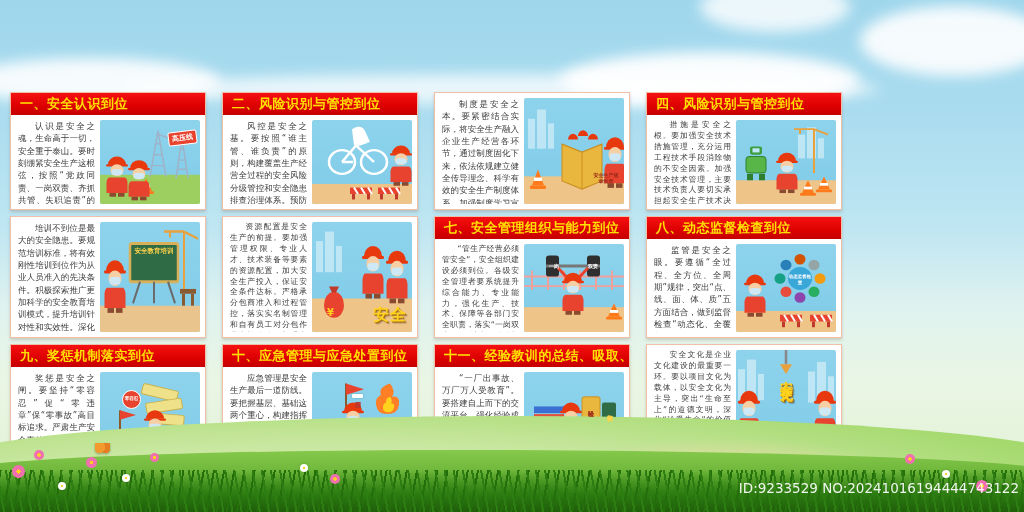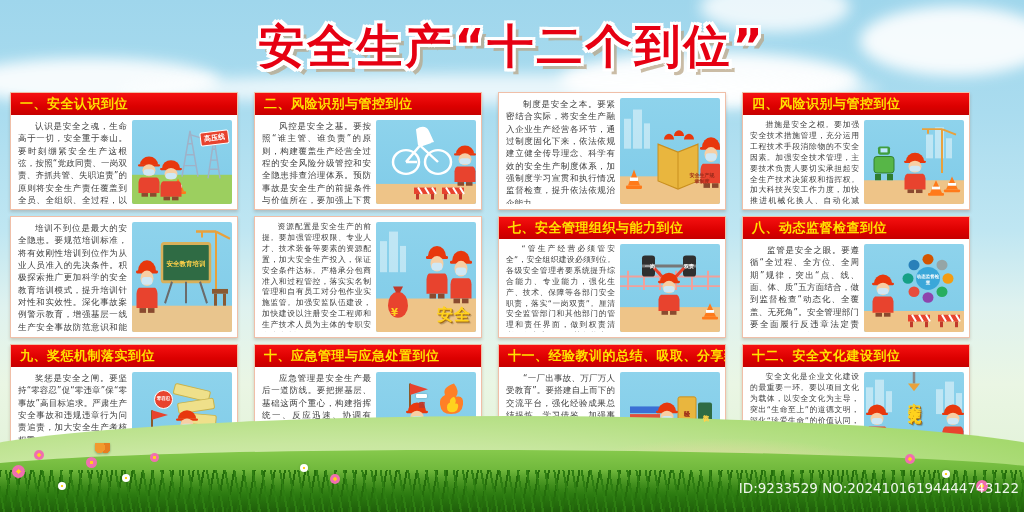--- a/index.html
+++ b/index.html
@@ -11,42 +11,42 @@
   .c2{left:560px;top:52px;width:300px;height:56px;opacity:.95;}
   .c3{left:860px;top:6px;width:190px;height:70px;}
   .c4{left:700px;top:-18px;width:150px;height:50px;opacity:.8;}
   .c5{left:120px;top:74px;width:760px;height:30px;opacity:.75;}
   .title{position:absolute;top:16px;left:0;right:0;text-align:center;
     font-size:46px;font-weight:bold;color:#e60012;letter-spacing:3px;white-space:nowrap;
     text-shadow:3px 0 0 #fff,-3px 0 0 #fff,0 3px 0 #fff,0 -3px 0 #fff,
       2.5px 2.5px 0 #fff,-2.5px -2.5px 0 #fff,2.5px -2.5px 0 #fff,-2.5px 2.5px 0 #fff,
       3px 3px 0 #fff,-3px 3px 0 #fff,3px -3px 0 #fff,-3px -3px 0 #fff,
       6px 6px 0 rgba(185,166,135,.75);}
-  .grid{position:absolute;left:10px;top:92px;width:960px;display:grid;
+  .grid{position:absolute;left:10px;top:92px;width:832px;display:grid;
     grid-template-columns:repeat(4,1fr);grid-template-rows:118px 122px 122px;gap:6px 16px;}
   .panel{background:#fff;border:1px solid #f0bfa8;box-shadow:0 2px 3px rgba(120,80,60,.25);
     display:flex;flex-direction:column;overflow:hidden;}
   .panel-header{height:22px;flex:none;background:linear-gradient(180deg,#f51111 0%,#dc0000 60%,#c60000 100%);
     color:#ffe100;font-weight:bold;font-size:13px;line-height:22px;padding-left:9px;
     letter-spacing:.5px;white-space:nowrap;overflow:hidden;}
   .panel-body{flex:1;display:flex;gap:5px;padding:5px 5px 5px 7px;min-height:0;}
   .panel-text{flex:1;font-size:8.5px;line-height:1.45;color:#3d3d3d;text-align:justify;
     text-indent:2em;overflow:hidden;}
   .dense .panel-text{font-size:7.8px;line-height:1.4;}
   .illus{position:relative;width:100px;flex:none;background:linear-gradient(180deg,#8ed3ec 0%,#7fcbe8 100%);
     border-radius:2px;overflow:hidden;}
   .illus svg.scene{position:absolute;inset:0;width:100%;height:100%;}
   .il1,.il2{position:absolute;font-weight:bold;z-index:2;}
   .il1:empty,.il2:empty{display:none;}
   
   .grid .panel:nth-of-type(1) .il1{top:11px;right:3px;background:#e8432e;color:#fff;font-size:7px;
     padding:1px 3px;border-radius:2px;transform:rotate(-7deg);border:1px solid #fff;}
   .grid .panel:nth-of-type(3) .il1{right:5px;bottom:20px;width:26px;color:#9c2b1b;font-size:5px;
     line-height:1.25;text-align:center;}
-  .grid .panel:nth-of-type(5) .il1{left:30px;top:38px;width:48px;text-align:center;color:#ffd24a;font-size:6.5px;}
+  .grid .panel:nth-of-type(5) .il1{left:30px;top:25px;width:48px;text-align:center;color:#ffd24a;font-size:6.5px;}
   .grid .panel:nth-of-type(6) .il1{right:5px;bottom:6px;font-size:16px;color:#ffd21e;letter-spacing:1px;
     text-shadow:1px 1px 0 #a66a12,2px 2px 1px rgba(0,0,0,.25);}
   .grid .panel:nth-of-type(6) .il2{left:15px;bottom:14px;font-size:10px;color:#ffd21e;}
   .grid .panel:nth-of-type(7) .il1{left:25px;top:19px;font-size:5px;color:#fff;}
   .grid .panel:nth-of-type(7) .il2{left:64px;top:19px;font-size:5px;color:#fff;}
   .grid .panel:nth-of-type(8) .il1{left:52px;top:30px;width:24px;font-size:4.5px;color:#fff;
     text-align:center;line-height:1.25;}
   .grid .panel:nth-of-type(9) .il1{left:22px;top:18px;width:17px;height:17px;font-size:4.5px;color:#fff;
     background:#e8432e;border:1px solid #fff;border-radius:50%;display:flex;align-items:center;
     justify-content:center;text-align:center;line-height:1.1;}
@@ -117,21 +117,20 @@
       </g>
     </defs>
   </svg>
 
   <div class="cloud c1"></div>
   <div class="cloud c2"></div>
   <div class="cloud c3"></div>
   <div class="cloud c4"></div>
   <div class="cloud c5"></div>
 
-  <div class="title">安全生产“十二个到位”</div>
 
   <div class="grid">
 
     <section class="panel">
       <div class="panel-header">一、安全认识到位</div>
       <div class="panel-body">
         <div class="panel-text">认识是安全之魂，生命高于一切，安全重于泰山。要时刻绷紧安全生产这根弦，按照“党政同责、一岗双责、齐抓共管、失职追责”的原则将安全生产责任覆盖到全员、全组织、全过程，以最坚决的态度落实安全生产责任，真正使安全生产成为不能碰、不敢碰的“高压线”。</div>
         <div class="illus">
           <svg class="scene" viewBox="0 0 100 92" preserveAspectRatio="none">
             <rect y="60" width="100" height="32" fill="#9ccf5f"></rect>
@@ -362,21 +361,20 @@
             <rect x="78" y="32" width="14" height="46" rx="2" fill="#2f6b44"></rect>
             <use href="#wk" x="36" y="32"></use>
           </svg>
           <span class="il1">经验</span>
           <span class="il2">教训</span>
         </div>
       </div>
     </section>
 
     <section class="panel dense">
-      <div class="panel-header">十二、安全文化建设到位</div>
       <div class="panel-body">
         <div class="panel-text">安全文化是企业文化建设的最重要一环。要以项目文化为载体，以安全文化为主导，突出“生命至上”的道德文明，深化“珍爱生命”的价值认同，用文化纠正安全生产的思想偏颇、理念障碍、行为惯性，纲举目张引领安全生产领域系统性、适应性变革，持续播种安全文化基因。</div>
         <div class="illus">
           <svg class="scene" viewBox="0 0 100 92" preserveAspectRatio="none">
             <use href="#bld" x="2" y="8"></use>
               <use href="#bld" x="72" y="10"></use>
             <path d="M50 0 v12" stroke="#888" stroke-width="2.5"></path>
             <path d="M44 12 h12 l-6 8z" fill="#e8a13c"></path>
             <rect x="20" y="74" width="60" height="5" fill="#d99a3e"></rect>
             <rect y="79" width="100" height="13" fill="#eec488"></rect>

